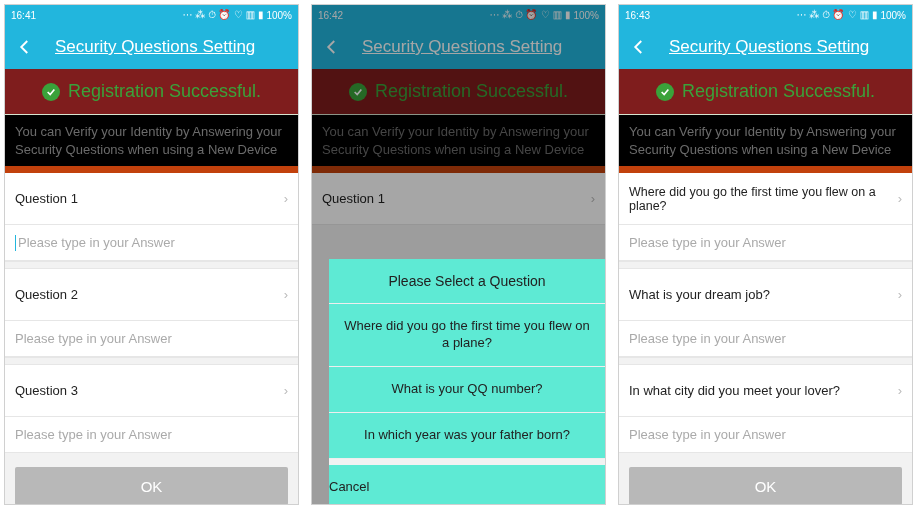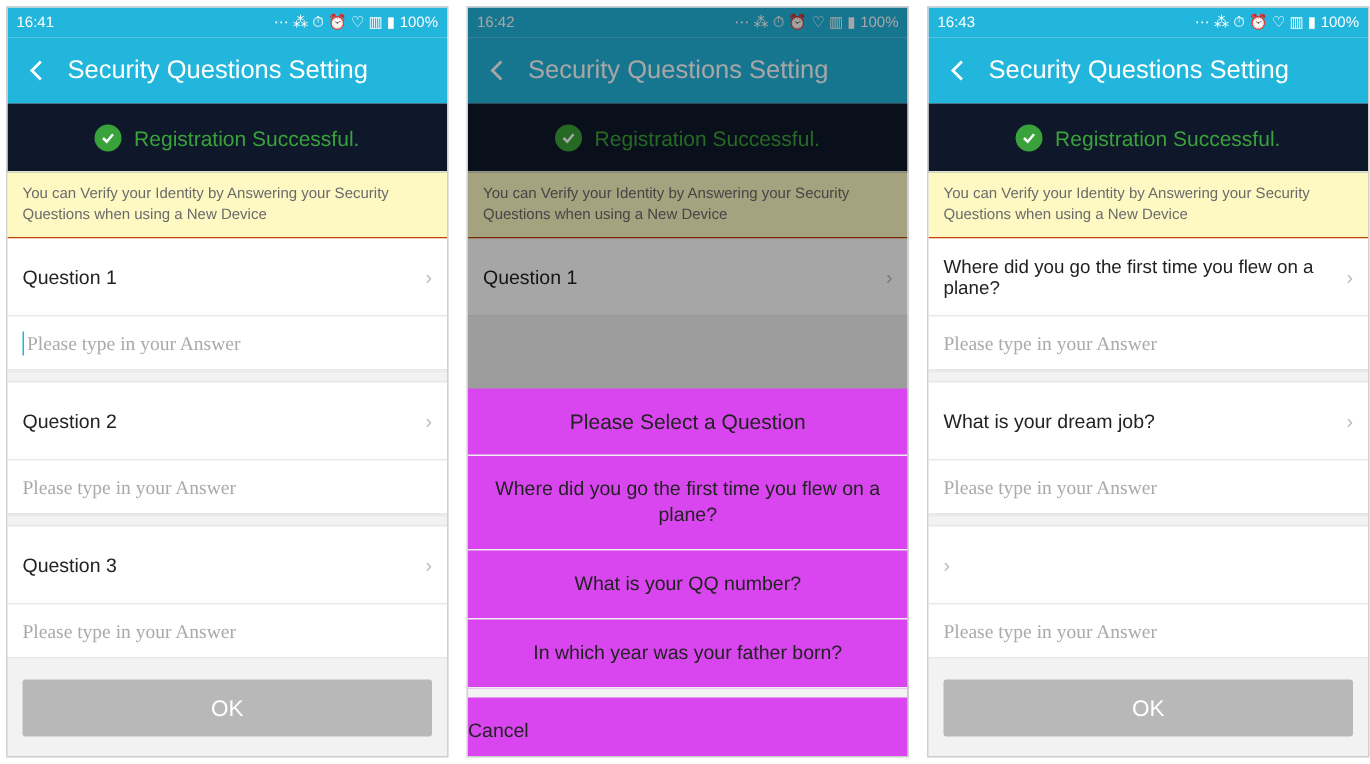--- a/index.html
+++ b/index.html
@@ -36,43 +36,43 @@
   .titlebar {
     height: 44px;
     background: #22b6dd;
     color: #fff;
     display: flex;
     align-items: center;
     padding: 0 8px;
     font-size: 17px;
   }
   .titlebar .back { width:24px; display:flex; align-items:center; justify-content:center; }
-  .titlebar .title { margin-left: 8px; }
+  .titlebar .title { margin-left: 18px; text-decoration: underline; }
   .success-banner {
-    background: #0f172a;
+    background: #7f1d1d;
     height: 46px;
     display:flex;
     align-items:center;
     justify-content:center;
     gap:8px;
     color:#3aa23a;
-    font-size:14px;
+    font-size:18px;
     border-bottom:1px solid #d8e4d0;
   }
   .check-circle {
     width:18px; height:18px; border-radius:50%; background:#3aa23a;
     display:flex; align-items:center; justify-content:center; color:#fff;
   }
   .info-text {
-    background:#fef9c3;
+    background:#000000;
     color:#6b6b6b;
-    font-size:10px;
+    font-size:13px;
     padding:8px 10px;
     line-height:1.35;
-    border-bottom:1px solid #c2410c;
+    border-bottom:7px solid #c2410c;
   }
   .row {
     background:#fff;
     height:52px;
     display:flex;
     align-items:center;
     justify-content:space-between;
     padding:10px 10px;
     font-size:13px;
     color:#222;
@@ -81,21 +81,20 @@
   .row .chev { color:#bbb; }
   .answer {
     background:#fff;
     height:36px;
     display:flex;
     align-items:center;
     padding:0 10px;
     font-size:13px;
     color:#aaa;
     border-bottom:1px solid #e6e6e6;
-    font-family:Liberation Serif, serif;
   }
   .answer.focused { position:relative; }
   .answer.focused .caret {
     display:inline-block; width:1px; height:16px; background:#22b6dd; margin-right:2px;
   }
   .answer-gap { height:8px; background:#f2f2f2; border-top:1px solid #e6e6e6; border-bottom:1px solid #e6e6e6;}
   .ok-btn {
     margin:14px 10px 6px 10px;
     height:38px;
     background:#b8b8b8;
@@ -107,22 +106,22 @@
   .skip {
     text-align:left;
     color:#555;
     font-size:19px;
     padding:8px 0;
   }
   
   .dim { position:absolute; inset:0; background:rgba(0,0,0,0.35); }
   .sheet {
     position:absolute;
-    left:0; right:0; bottom:0;
-    background:#d946ef;
+    left:17px; right:0; bottom:0;
+    background:#5eead4;
   }
   .sheet-title {
     text-align:center;
     font-size:14px;
     color:#222;
     padding:14px 8px;
     border-bottom:1px solid #eee;
   }
   .sheet-opt {
     text-align:center;
@@ -279,20 +278,21 @@
   <div class="row">
     <span>What is your dream job?</span>
     <span class="chev">›</span>
   </div>
   <div class="answer">
     <span>Please type in your Answer</span>
   </div>
   <div class="answer-gap"></div>
 
   <div class="row">
+    <span>In what city did you meet your lover?</span>
     <span class="chev">›</span>
   </div>
   <div class="answer">
     <span>Please type in your Answer</span>
   </div>
 
   <div class="ok-btn">OK</div>
   <div class="skip">Skip</div>
 </div>
 

